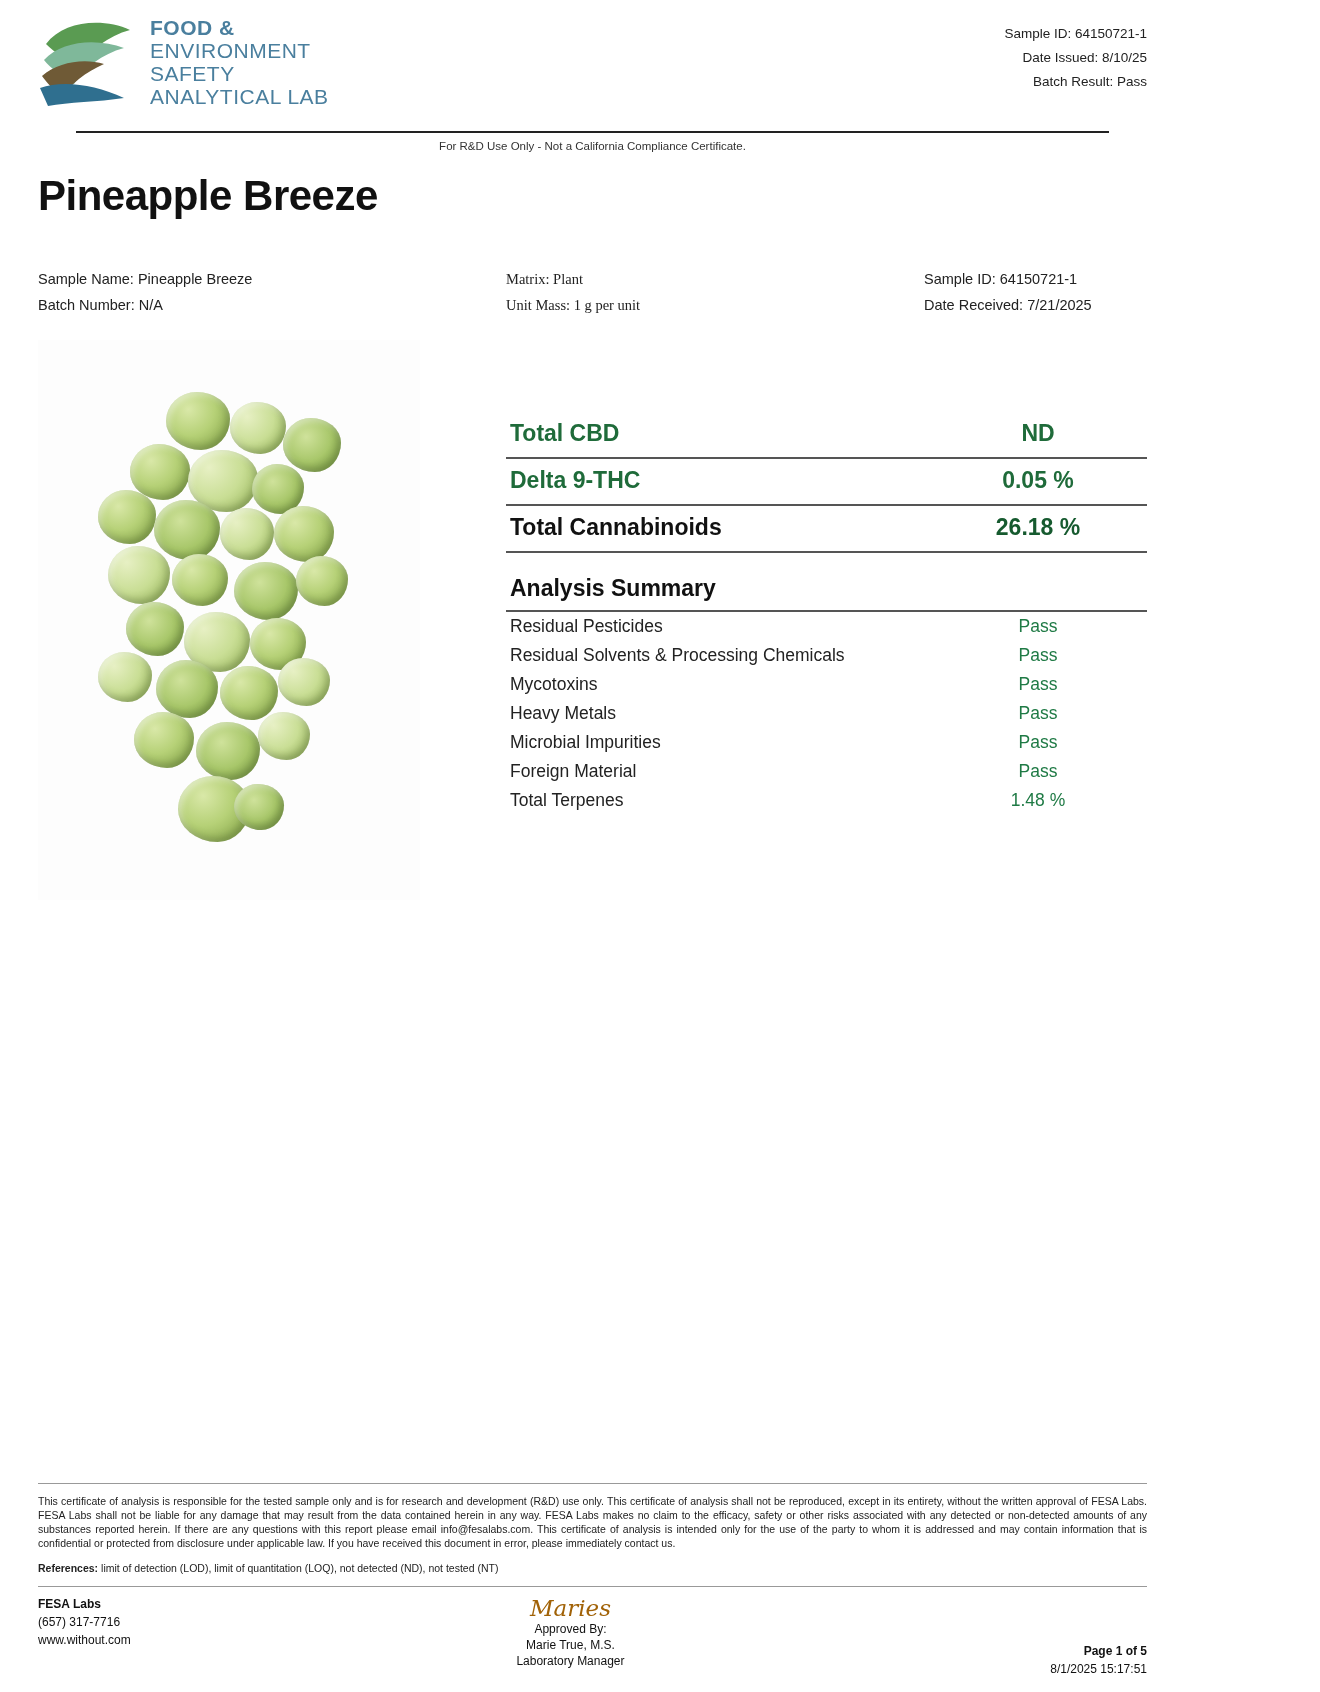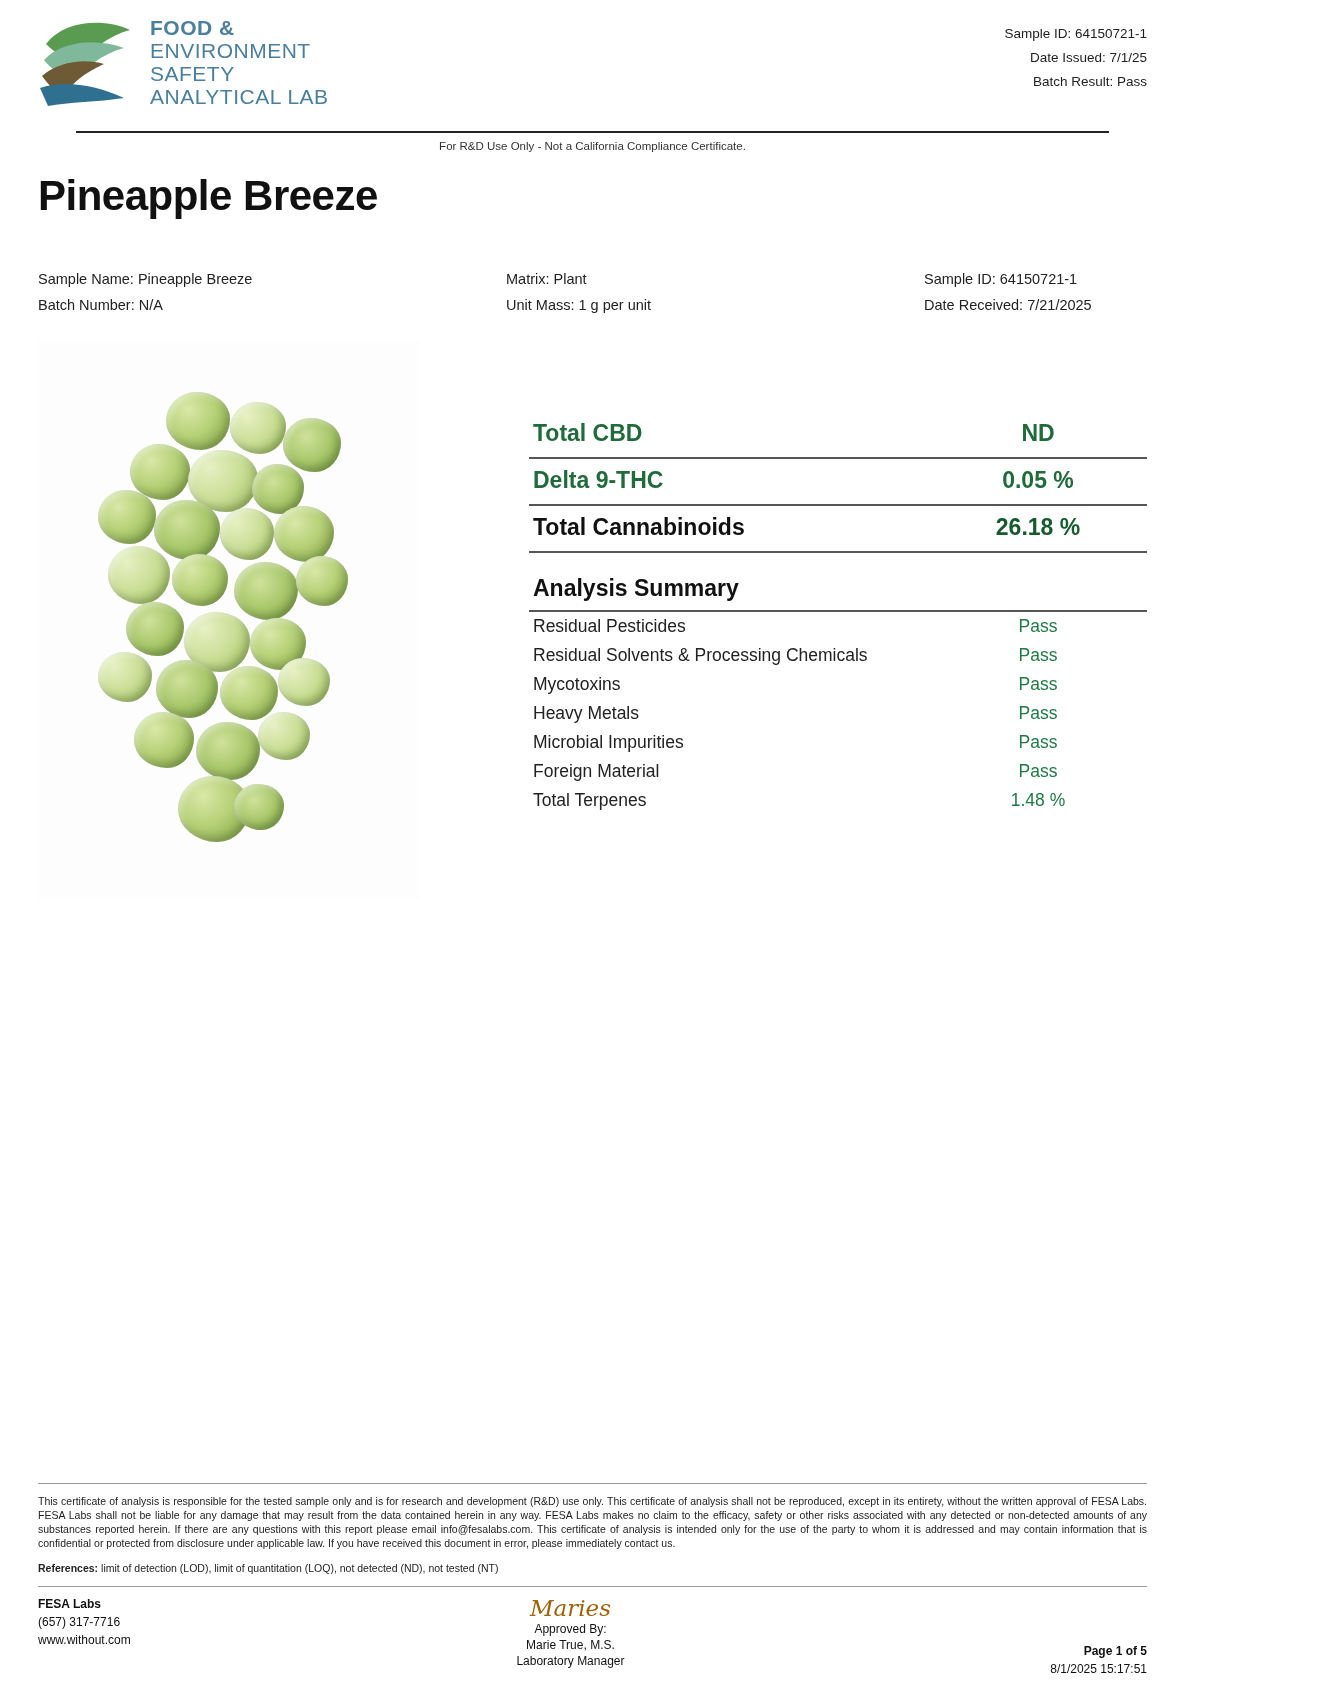--- a/index.html
+++ b/index.html
@@ -103,28 +103,27 @@
   
   .info-grid {
     margin-top: 46px;
     display: flex;
     font-size: 14.5px;
     line-height: 26px;
     color: #222;
   }
   .info-col { flex: 0 0 auto; }
   .info-col.c1 { width: 468px; }
-  .info-col.c2 { width: 418px; }
+  .info-col.c2 { width: 418px; font-family: Liberation Serif, serif; }
   .info-col.c3 { width: 300px; }
 
   
   .body-row {
     display: flex;
     margin-top: 22px;
-    gap: 23px;
   }
   .img-col {
     width: 420px;
     flex: none;
   }
   .sample-photo {
     width: 382px;
     height: 560px;
     position: relative;
     overflow: hidden;
@@ -273,21 +272,21 @@
         <div class="l1">FOOD &amp;</div>
         <div>ENVIRONMENT</div>
         <div>SAFETY</div>
         <div>ANALYTICAL LAB</div>
       </div>
     </div>
 
 
     <div class="meta-top">
       <div>Sample ID: 64150721-1</div>
-      <div>Date Issued: 7/1/25</div>
+      <div>Date Issued: 8/10/25</div>
       <div>Batch Result: Pass</div>
     </div>
 
     <hr class="rule">
     <div class="disclaimer-small">For R&amp;D Use Only - Not a California Compliance Certificate.</div>
   </div>
 
   <div class="sample-title">Pineapple Breeze</div>
 
   <div class="info-grid">

